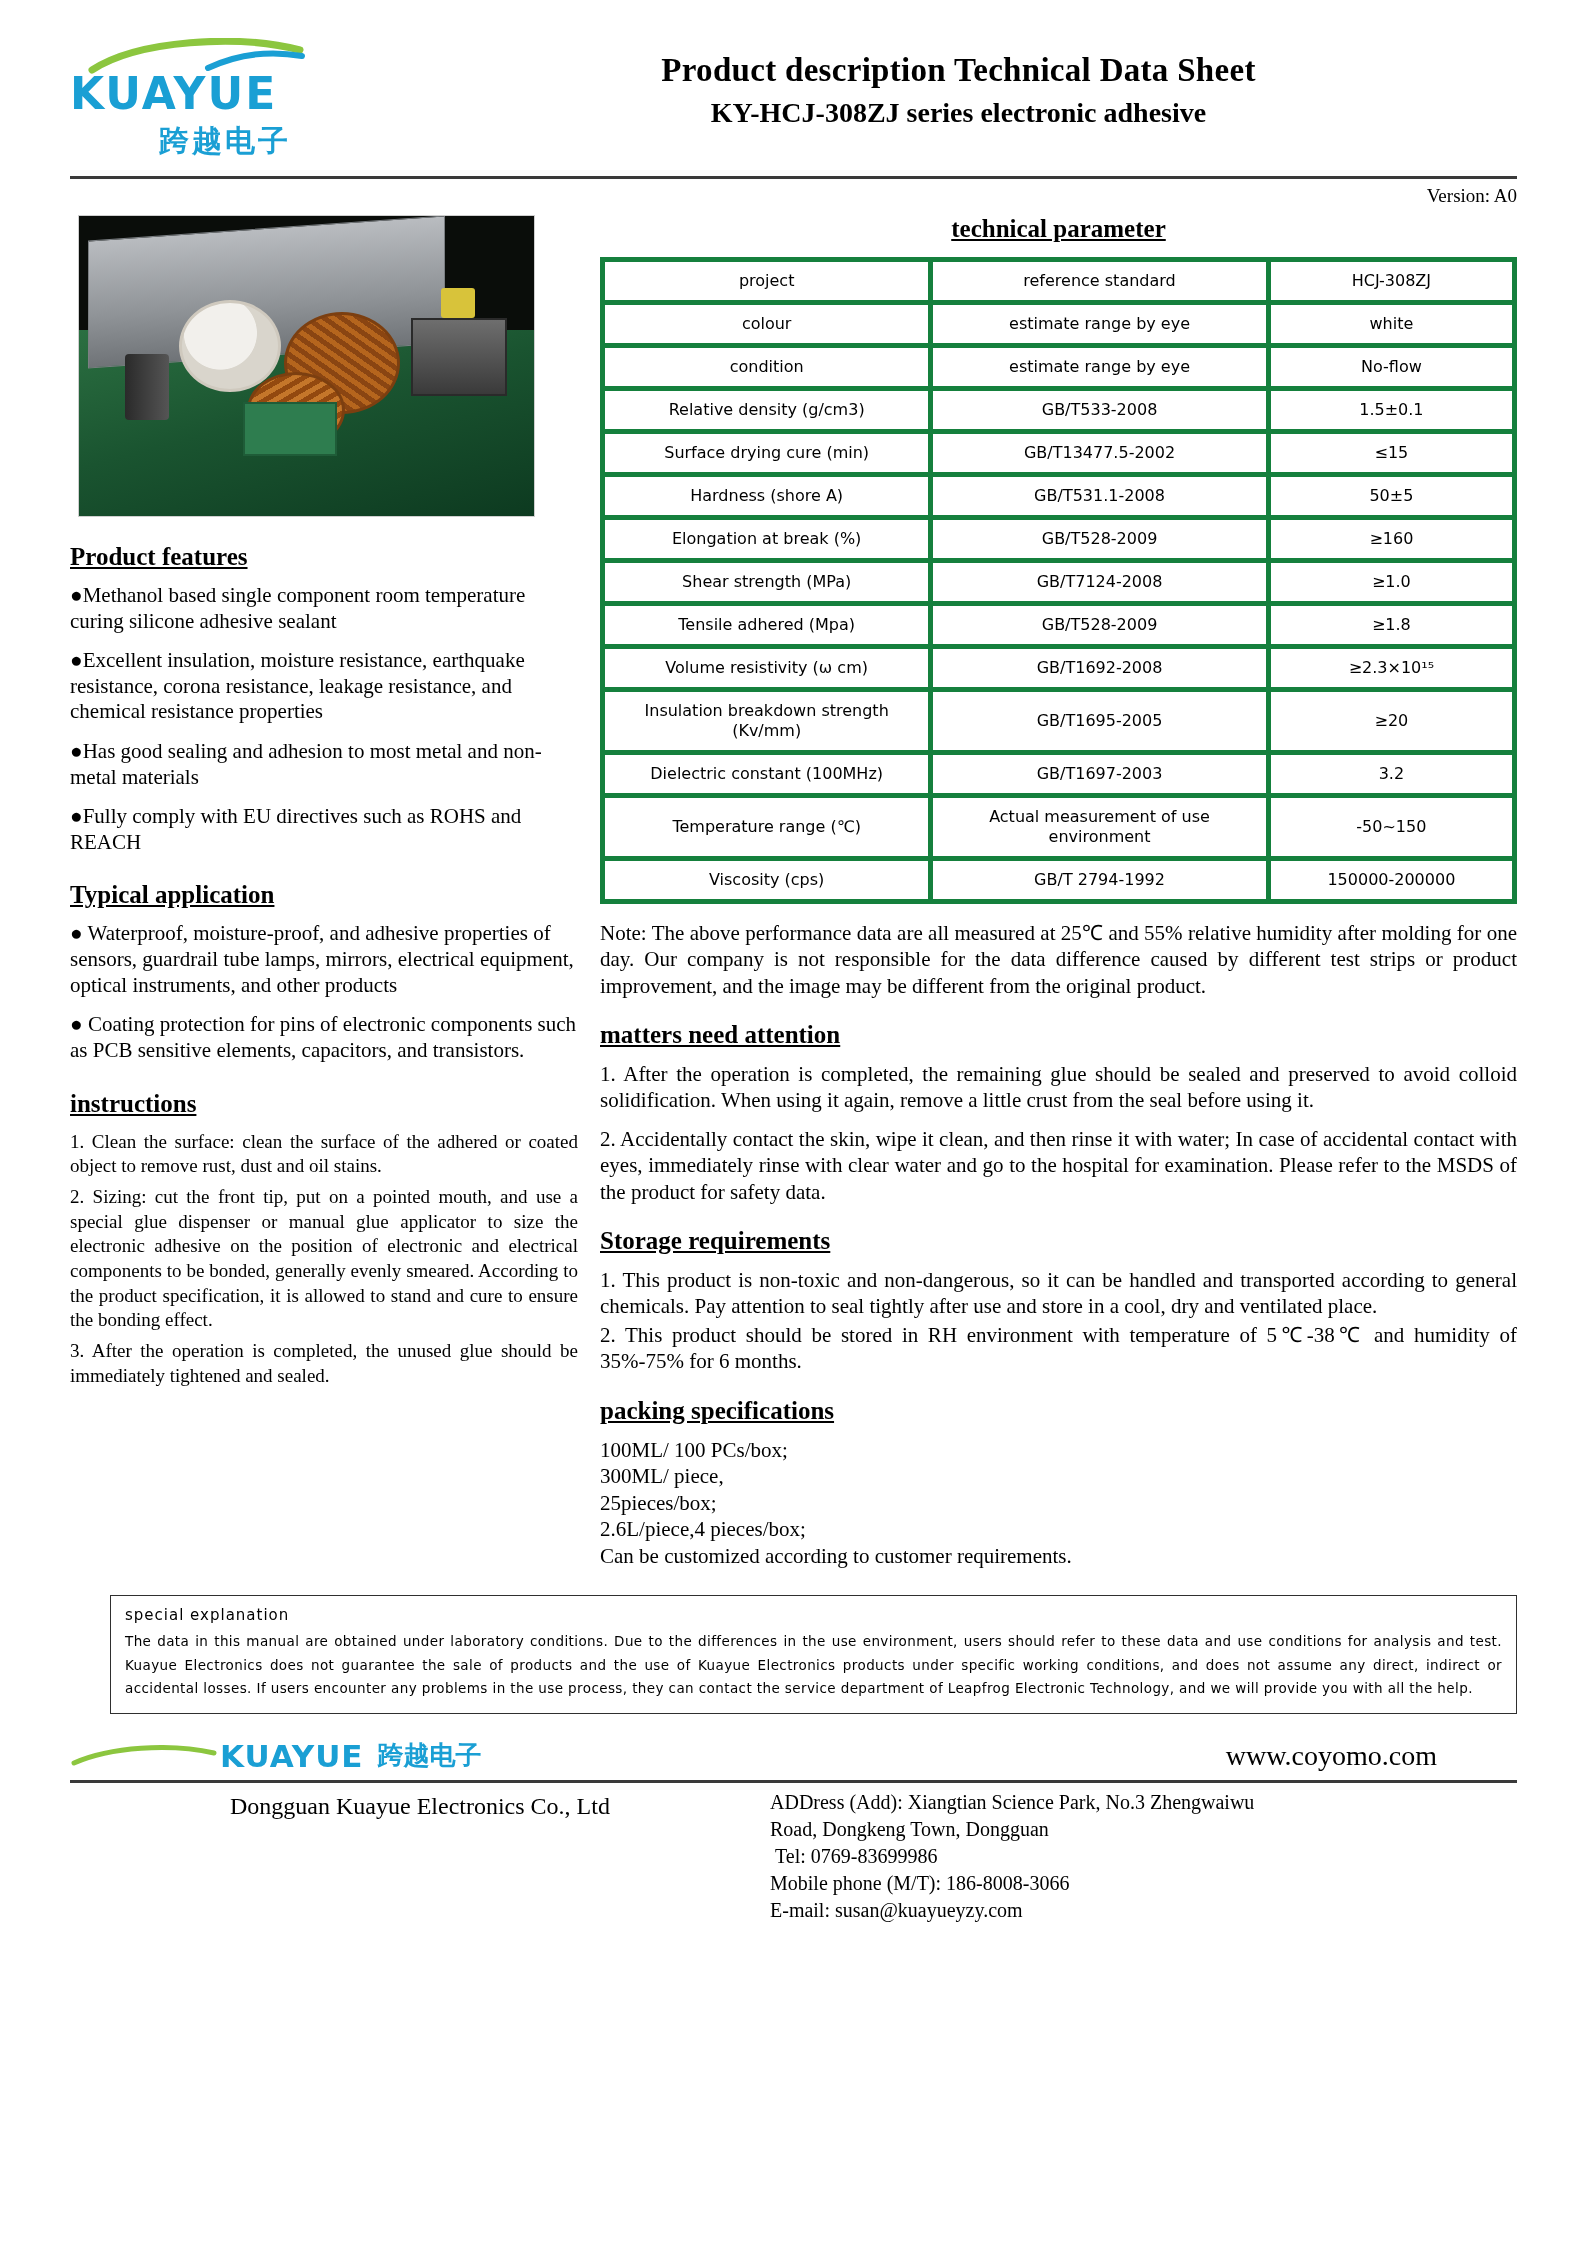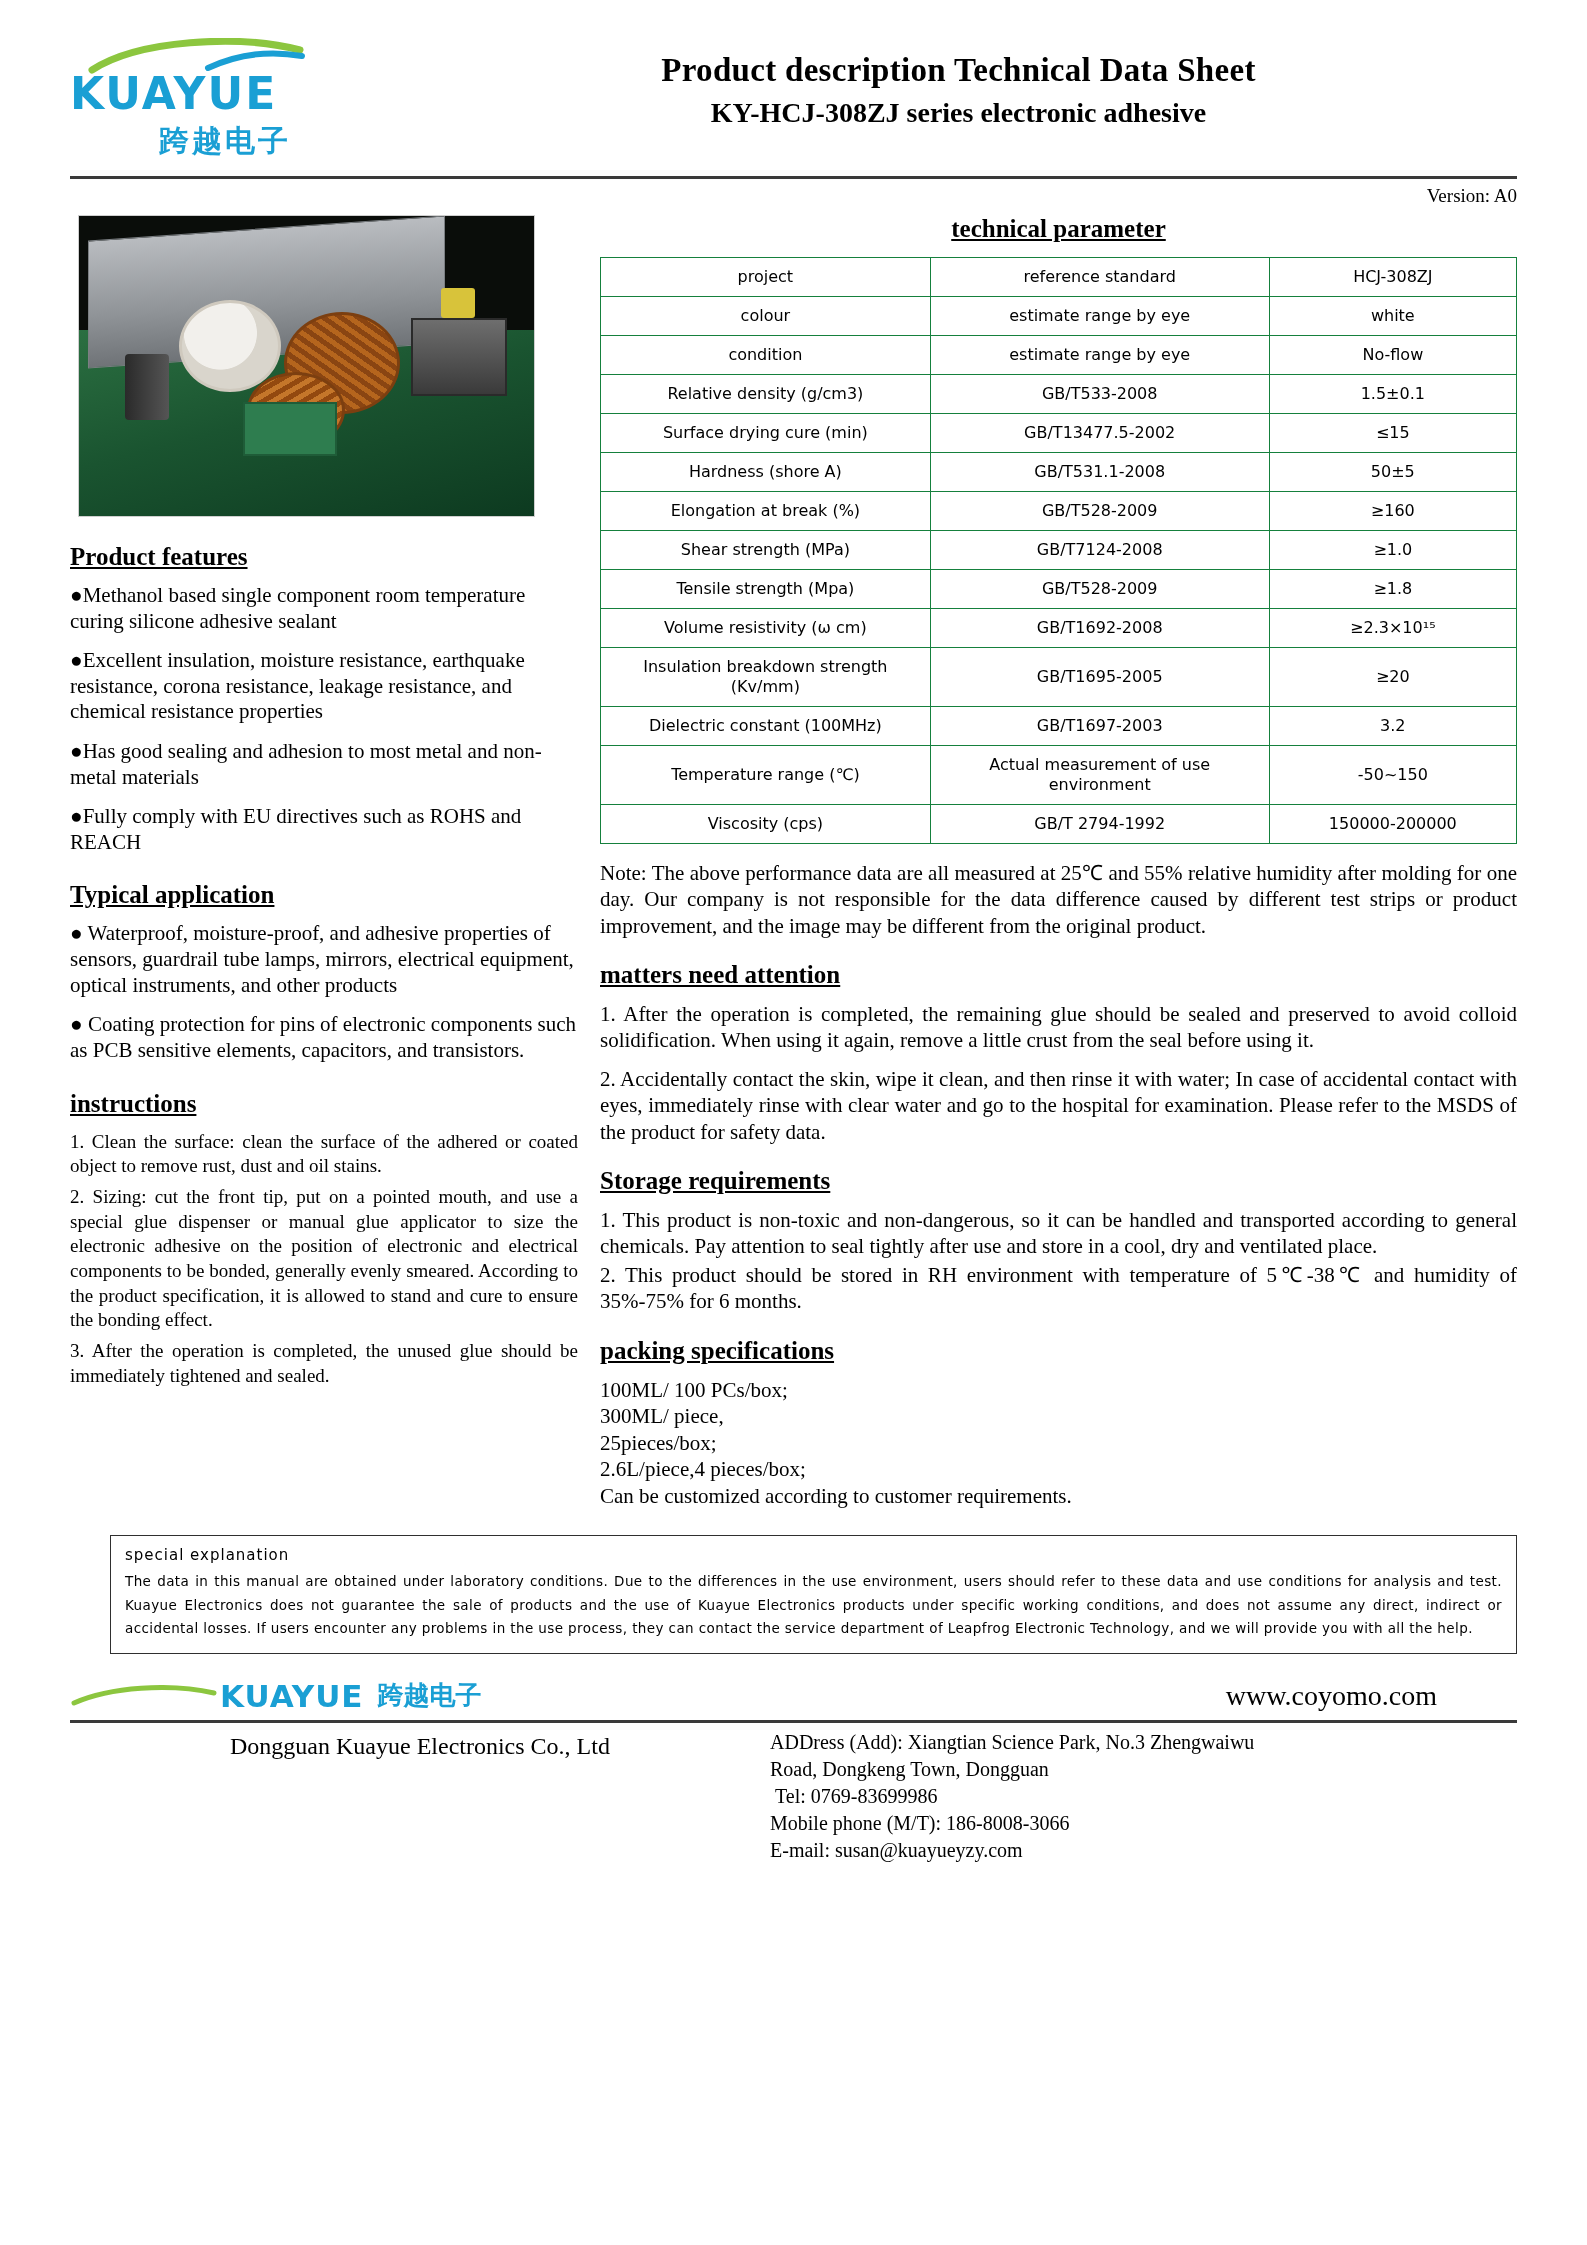--- a/index.html
+++ b/index.html
@@ -51,21 +51,21 @@
   .photo .conn { position:absolute; right:6%; top:34%; width:92px; height:74px; background:linear-gradient(180deg,#6e6e6e,#3a3a3a); border:2px solid #2a2a2a; }
   .photo .ylw { position:absolute; right:13%; top:24%; width:34px; height:30px; background:#d8c33a; border-radius:3px; }
 
   h3.sec { font-size:25px; font-weight:bold; text-decoration:underline; margin:22px 0 12px 0; font-family:"Liberation Serif", serif; }
   .col-left h3.sec { margin-top:26px; }
   .bullet-p { font-size:21px; line-height:1.22; margin:0 0 14px 0; }
   .small-p { font-size:19px; line-height:1.3; margin:0 0 6px 0; text-align:justify; }
 
   
   .tbl { border-collapse:collapse; width:100%; margin-top:14px; font-family:"DejaVu Sans", sans-serif; }
-  .tbl td { border:1px solid #15803d; text-align:center; font-size:16px; padding:9px 1px; line-height:1.25; }
+  .tbl td { border:5px solid #15803d; text-align:center; font-size:16px; padding:9px 1px; line-height:1.25; }
   .tbl td.c1 { width:36%; }
   .tbl td.c2 { width:37%; }
   .tbl td.c3 { width:27%; }
 
   .note { font-size:21px; line-height:1.25; margin-top:16px; text-align:justify; }
   .para { font-size:21px; line-height:1.26; margin:12px 0 0 0; text-align:justify; }
 
   
   .special { margin:26px 70px 0 110px; border:1px solid #2f2f2f; padding:10px 14px 12px 14px; }
   .special .hd { font-family:"DejaVu Sans", sans-serif; font-size:15px; letter-spacing:1px; margin-bottom:6px; }
@@ -177,21 +177,21 @@
               <td class="c1">Elongation at break (%)</td>
               <td class="c2">GB/T528-2009</td>
               <td class="c3">≥160</td>
             </tr>
             <tr>
               <td class="c1">Shear strength (MPa)</td>
               <td class="c2">GB/T7124-2008</td>
               <td class="c3">≥1.0</td>
             </tr>
             <tr>
-              <td class="c1">Tensile strength (Mpa)</td>
+              <td class="c1">Tensile adhered (Mpa)</td>
               <td class="c2">GB/T528-2009</td>
               <td class="c3">≥1.8</td>
             </tr>
             <tr>
               <td class="c1">Volume resistivity (ω cm)</td>
               <td class="c2">GB/T1692-2008</td>
               <td class="c3">≥2.3×10¹⁵</td>
             </tr>
             <tr>
               <td class="c1">Insulation breakdown strength <br>(Kv/mm)</td>

